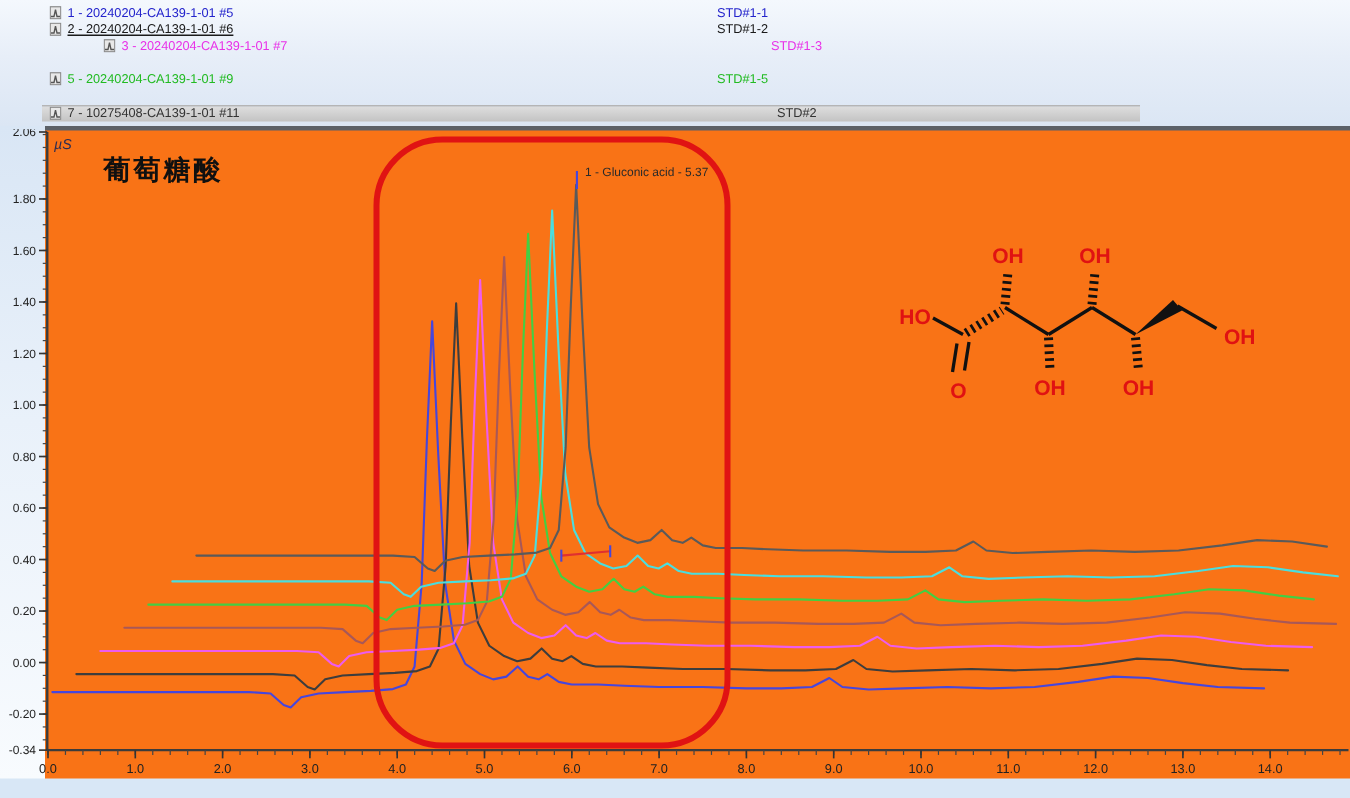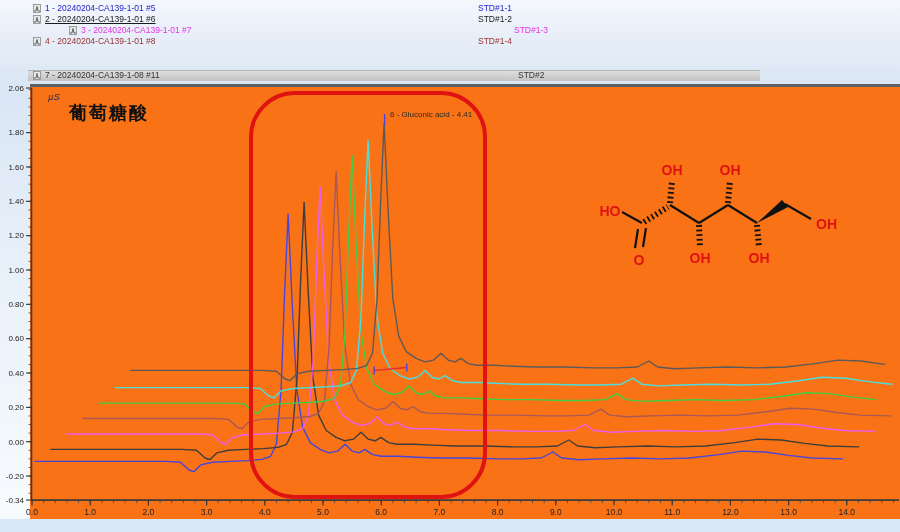--- a/index.html
+++ b/index.html
@@ -29,21 +29,21 @@
   #left-strip{
     position:absolute;left:0;top:84px;width:30px;height:436px;
     background:linear-gradient(180deg,#d9e6f5 0%,#e9f1fa 45%,#f8fbfe 100%);
   }
   #bottom-strip{
     position:absolute;left:0;top:519px;width:900px;height:13px;
     background:#d8e7f6;
   }
   #plot-svg{position:absolute;left:0;top:86px;width:900px;height:446px;}
   #us-label{
-    position:absolute;left:48px;top:91px;font-size:9.5px;font-style:italic;
+    position:absolute;left:36px;top:91px;font-size:9.5px;font-style:italic;
     color:#2c2c52;z-index:3;
   }
   #cn-label{
     position:absolute;left:69px;top:101px;font-size:18px;font-weight:bold;
     color:#101010;z-index:3;letter-spacing:2px;font-family:Liberation Serif, serif;
   }
   #peak-label{
     position:absolute;left:390px;top:110px;font-size:8px;color:#2a2a2a;
     white-space:nowrap;z-index:3;
   }
@@ -77,35 +77,35 @@
         <span class="legend-std" style="color: rgb(26, 26, 26);">STD#1-2</span>
       </div>
       <div class="legend-row" style="top: 25.2px; margin-left: 36px;">
         <svg class="legend-icon" viewBox="0 0 8 9">
           <rect x="0.5" y="0.5" width="7" height="8" fill="#e8e8e8" stroke="#8a8a8a" stroke-width="0.8"></rect>
           <polyline points="1,7 3,7 4,2.5 5,7 7,7" fill="none" stroke="#555" stroke-width="0.9"></polyline>
         </svg>
         <span class="legend-label" style="color: rgb(232, 50, 232);">3 - 20240204-CA139-1-01 #7</span>
         <span class="legend-std" style="color: rgb(232, 50, 232);">STD#1-3</span>
       </div>
-      <div class="legend-row" style="top: 36.3px;">
-        <svg class="legend-icon" viewBox="0 0 8 9">
-          <rect x="0.5" y="0.5" width="7" height="8" fill="#e8e8e8" stroke="#8a8a8a" stroke-width="0.8"></rect>
-          <polyline points="1,7 3,7 4,2.5 5,7 7,7" fill="none" stroke="#555" stroke-width="0.9"></polyline>
-        </svg>
-        <span class="legend-label" style="color: rgb(150, 50, 50);">4 - 20240204-CA139-1-01 #8</span>
-        <span class="legend-std" style="color: rgb(150, 50, 50);">STD#1-4</span>
+      <div class="legend-row" style="top: 47.4px;">
+        <svg class="legend-icon" viewBox="0 0 8 9">
+          <rect x="0.5" y="0.5" width="7" height="8" fill="#e8e8e8" stroke="#8a8a8a" stroke-width="0.8"></rect>
+          <polyline points="1,7 3,7 4,2.5 5,7 7,7" fill="none" stroke="#555" stroke-width="0.9"></polyline>
+        </svg>
+        <span class="legend-label" style="color: rgb(34, 187, 34);">5 - 20240204-CA139-1-01 #9</span>
+        <span class="legend-std" style="color: rgb(34, 187, 34);">STD#1-5</span>
       </div>
       <div class="legend-row selected" style="top: 69.6px;">
         <span class="rowband"></span>
         <svg class="legend-icon" viewBox="0 0 8 9">
           <rect x="0.5" y="0.5" width="7" height="8" fill="#e8e8e8" stroke="#8a8a8a" stroke-width="0.8"></rect>
           <polyline points="1,7 3,7 4,2.5 5,7 7,7" fill="none" stroke="#555" stroke-width="0.9"></polyline>
         </svg>
-        <span class="legend-label" style="color: rgb(51, 51, 51);">7 - 20240204-CA139-1-08 #11</span>
+        <span class="legend-label" style="color: rgb(51, 51, 51);">7 - 10275408-CA139-1-01 #11</span>
         <span class="legend-std" style="color: rgb(51, 51, 51); margin-left: 40px;">STD#2</span>
       </div>
     </div>
 
   <div id="left-strip"></div>
   <div id="bottom-strip"></div>
 
   <svg id="plot-svg" xmlns="http://www.w3.org/2000/svg">
       <line x1="31.5" y1="2" x2="31.5" y2="414.08" stroke="#3c3c3c" stroke-width="1.6"></line>
       <line x1="31.5" y1="414.08" x2="899" y2="414.08" stroke="#3c3c3c" stroke-width="1.6"></line>
@@ -296,21 +296,21 @@
       <polyline points="114.9,301.6 146.9,301.6 181.9,301.6 216.8,301.6 245.9,301.6 260.4,302.5 269.2,310.2 273.8,311.9 280.8,305.1 292.4,302.5 309.9,301.6 327.4,300.8 341.9,299.6 350.6,296.5 356.5,284.4 361.1,229.5 364.6,133.4 368.1,54.4 372.2,143.7 376.8,229.5 382.7,267.3 390.2,282.7 400.1,289.6 408.8,293.0 417.6,291.3 425.1,284.4 432.1,291.3 439.1,293.0 444.9,289.6 452.5,294.7 461.2,296.5 478.7,296.5 496.1,297.3 519.4,298.2 548.5,298.2 577.6,299.0 600.9,299.0 621.3,298.2 632.9,292.2 641.6,298.2 659.1,299.9 682.4,299.0 711.5,298.2 740.6,299.0 769.7,298.2 798.8,294.7 822.1,291.3 845.3,292.2 868.6,295.6 891.9,298.2" fill="none" stroke="#4adede" stroke-width="1.4" stroke-linejoin="round" stroke-linecap="round"></polyline>
       <polyline points="130.9,284.4 163.0,284.4 197.9,284.4 232.8,284.4 261.9,284.4 276.4,285.3 285.2,293.0 289.8,294.7 296.8,287.9 308.4,285.3 325.9,284.4 343.4,283.6 357.9,282.4 366.7,279.3 372.5,267.3 377.1,212.3 380.6,116.2 384.1,37.2 388.2,126.5 392.8,212.3 398.7,250.1 406.2,265.6 416.1,272.4 424.9,275.9 433.6,274.1 441.1,267.3 448.1,274.1 455.1,275.9 460.9,272.4 468.5,277.6 477.2,279.3 494.7,279.3 512.2,280.2 535.4,281.0 564.5,281.0 593.6,281.9 616.9,281.9 637.3,281.0 648.9,275.0 657.6,281.0 675.1,282.7 698.4,281.9 727.5,281.0 756.6,281.9 785.7,281.0 814.8,277.6 838.1,274.1 861.4,275.0 884.6,278.4" fill="none" stroke="#5a5a5a" stroke-width="1.4" stroke-linejoin="round" stroke-linecap="round"></polyline>
       <line x1="374.216" y1="284.44649999999996" x2="406.80800000000005" y2="281.5276" stroke="#e03030" stroke-width="1.4"></line>
       <line x1="374.216" y1="280.44649999999996" x2="374.216" y2="288.44649999999996" stroke="#4646dd" stroke-width="1.4"></line>
       <line x1="406.80800000000005" y1="277.5276" x2="406.80800000000005" y2="285.5276" stroke="#4646dd" stroke-width="1.4"></line>
       <line x1="384.61" y1="28" x2="384.61" y2="40" stroke="#4646dd" stroke-width="1.4"></line>
     </svg>
 
   <div id="us-label">µS</div>
   <div id="cn-label">葡萄糖酸</div>
-  <div id="peak-label">6 - Gluconic acid - 4.41</div>
+  <div id="peak-label">1 - Gluconic acid - 5.37</div>
   <div id="red-box"></div>
 
   <svg id="structure-svg" viewBox="0 0 270 125" xmlns="http://www.w3.org/2000/svg">
     <g stroke="#111" stroke-width="2.2" fill="none">
       <line x1="34" y1="57" x2="54" y2="68"></line>
       <line x1="50" y1="74" x2="47" y2="93"></line>
       <line x1="58" y1="73" x2="55" y2="92"></line>
       <line x1="82" y1="50" x2="111" y2="68"></line>
       <line x1="111" y1="68" x2="140" y2="50"></line>
       <line x1="140" y1="50" x2="169" y2="68"></line>

